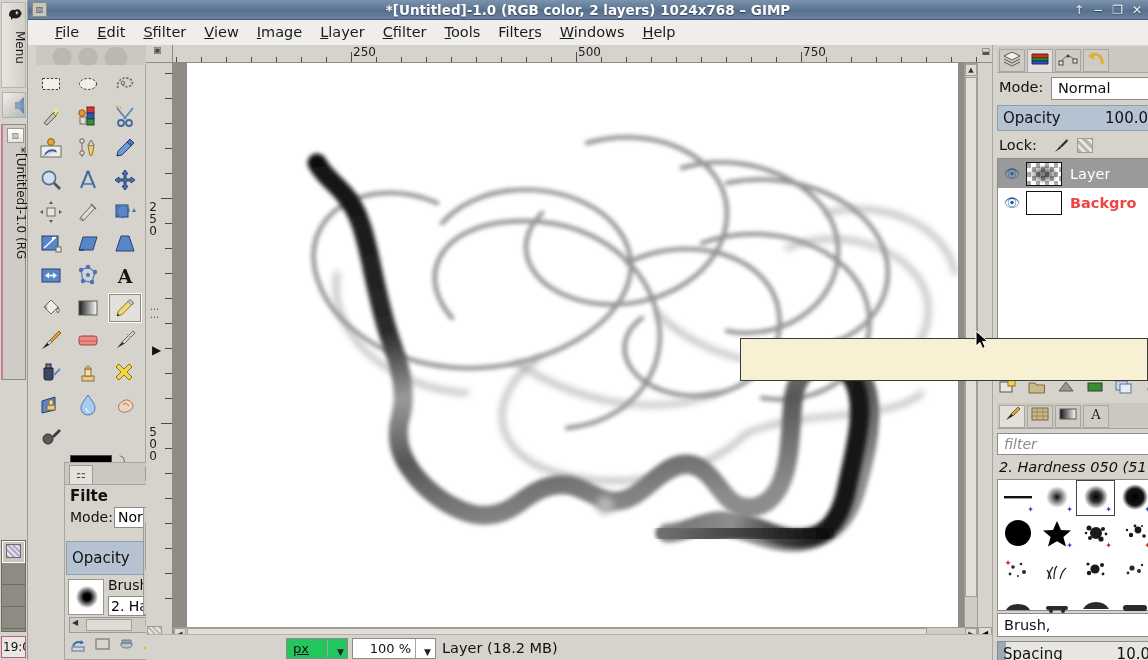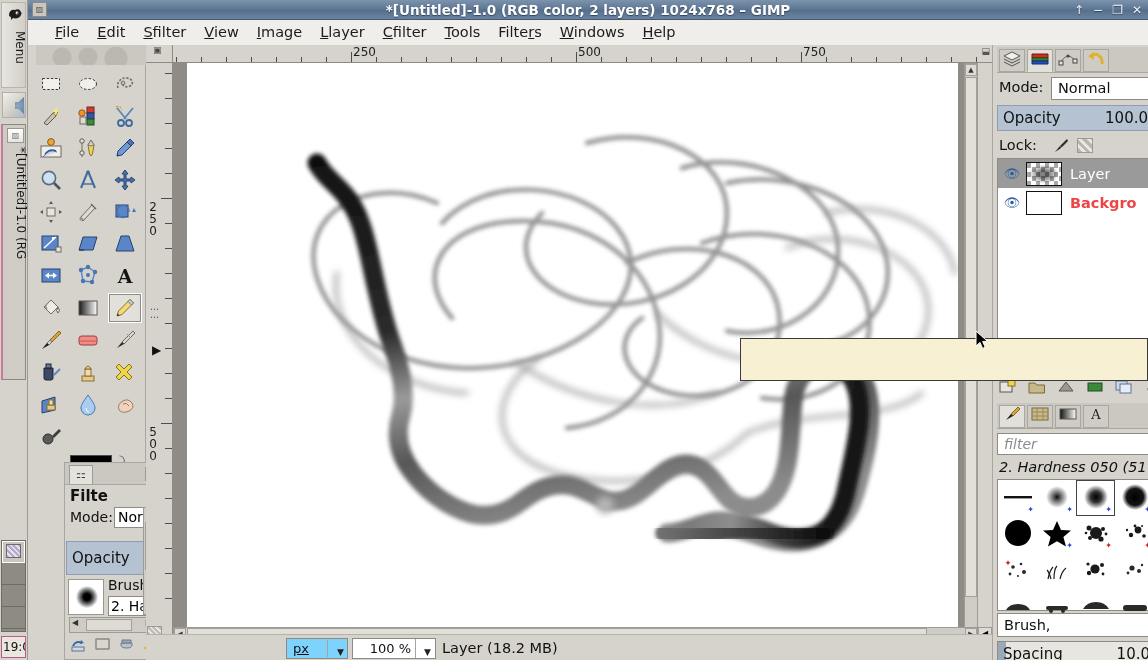--- a/index.html
+++ b/index.html
@@ -328,21 +328,21 @@
     background:#dedbd4; border:1px solid #9e9b94; font-size:8px; text-align:center; line-height:12px;
   }
 
   
   .statusbar {
     position:absolute; left:0; bottom:0; width:846px; height:26px;
     background:#d6d3cc; border-top:1px solid #b5b2ab;
   }
   .unit-combo {
     position:absolute; left:140px; top:3px; width:62px; height:21px;
-    background:#7dd3fc; border:1px solid #8e8b84;
+    background:#22c55e; border:1px solid #8e8b84;
     font-size:13px; line-height:19px; padding-left:6px; color:#111;text-decoration:underline;
   }
   .unit-combo .arrow{ position:absolute; right:3px; top:4px; font-size:9px; color:#222;}
   .unit-combo .sep{ position:absolute; right:19px; top:1px; width:1px; height:17px; background:#a7a49d;}
   .zoom-combo {
     position:absolute; left:206px; top:3px; width:84px; height:21px;
     background:#ffffff; border:1px solid #8e8b84;
     font-size:13px; line-height:19px; color:#111; text-align:right; padding-right:24px;
   }
   .zoom-combo .arrow{ position:absolute; right:4px; top:4px; font-size:9px; color:#222;}

